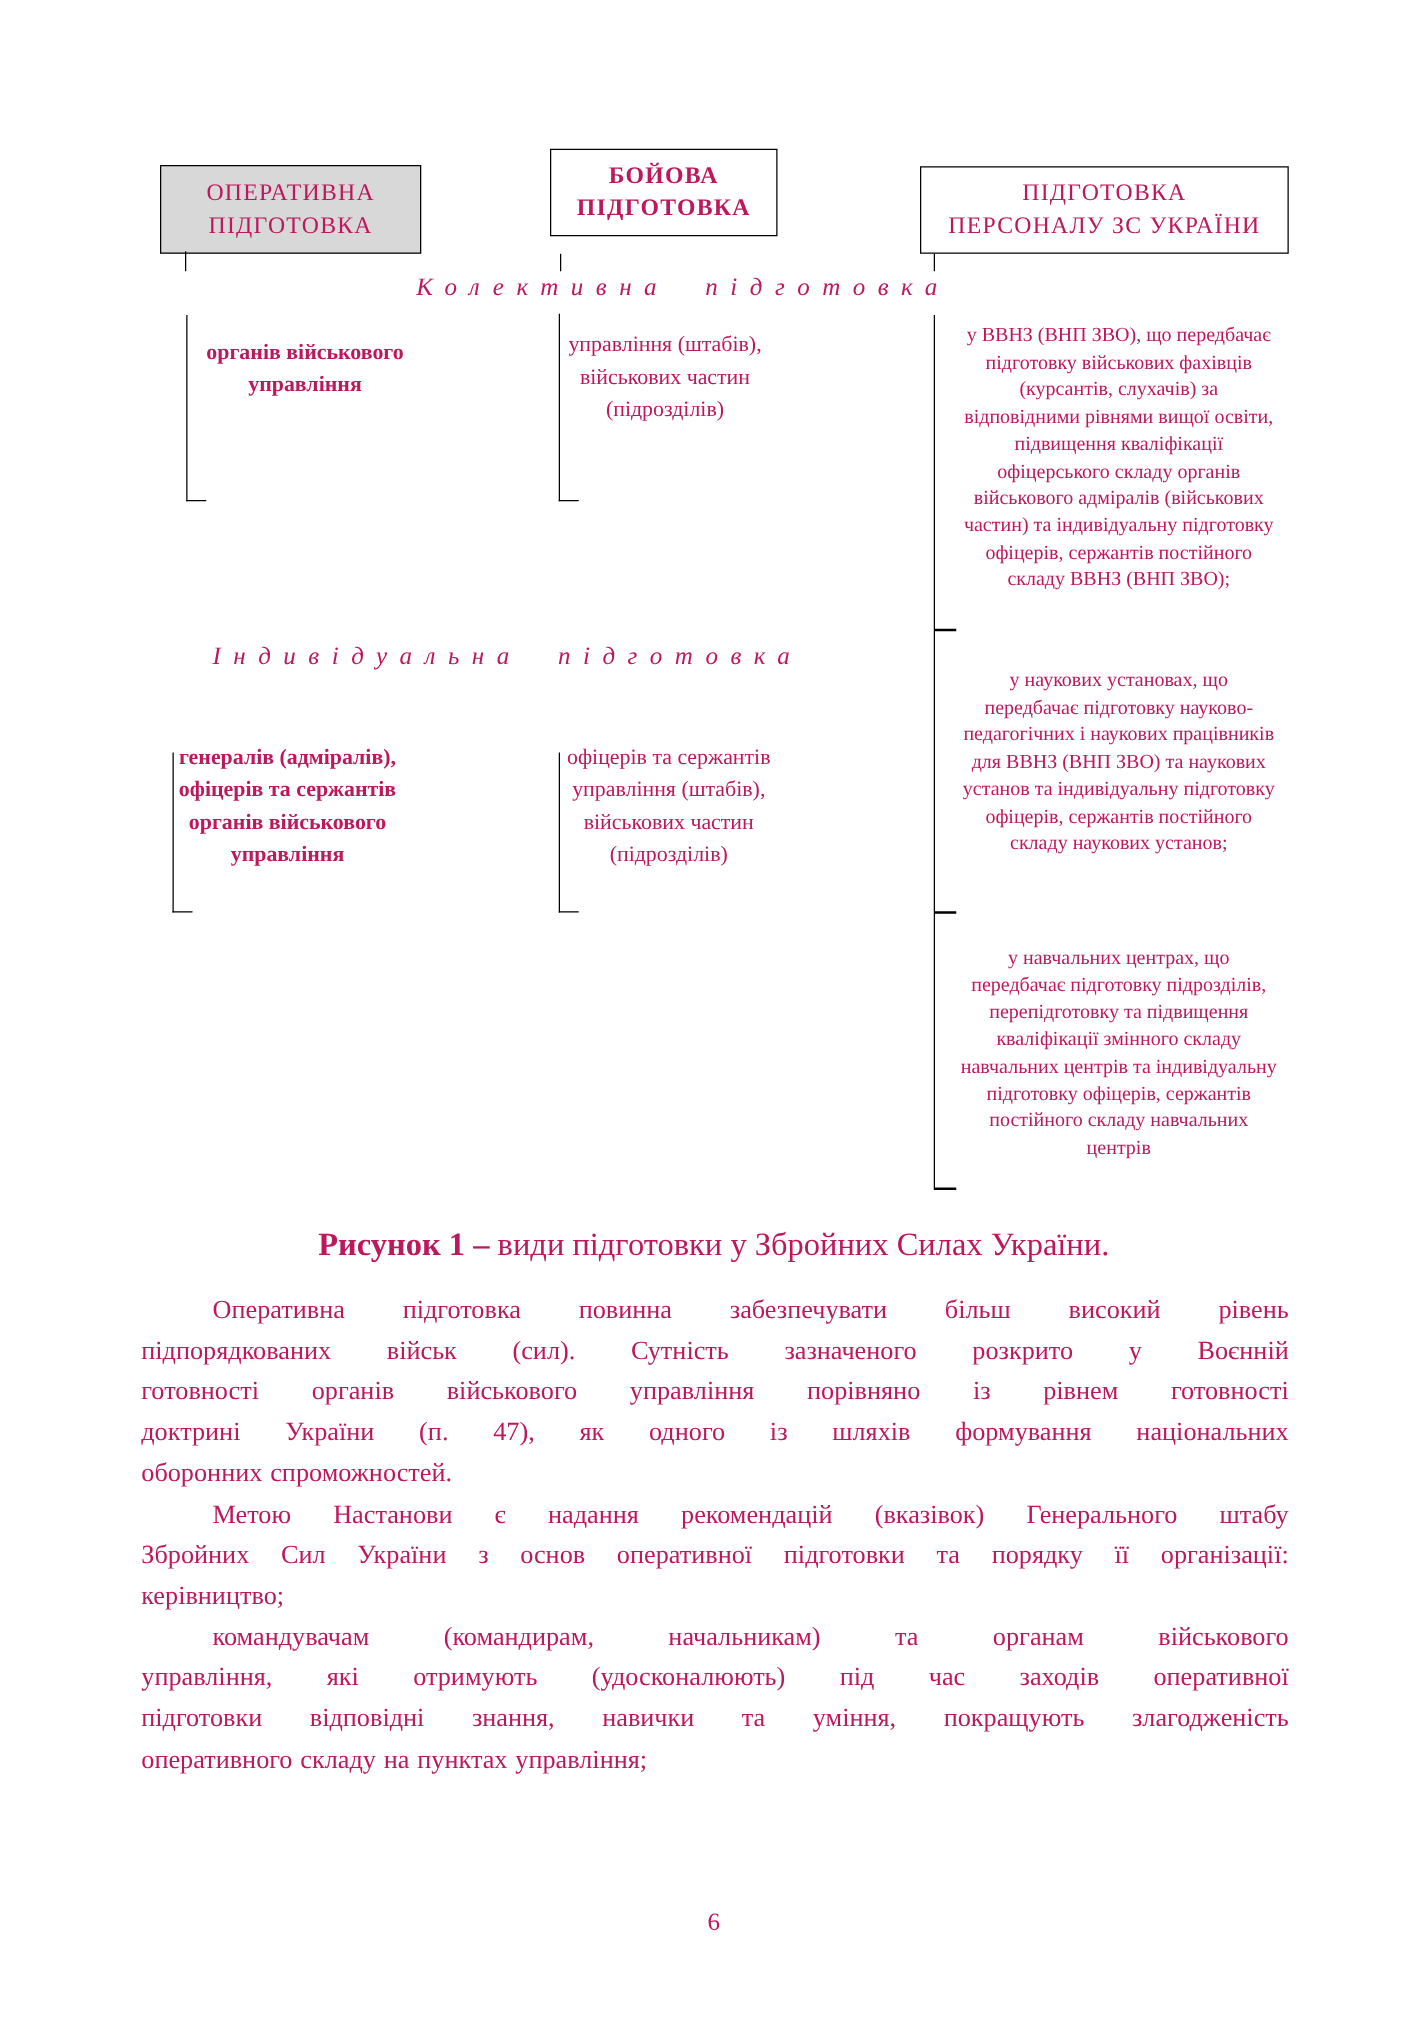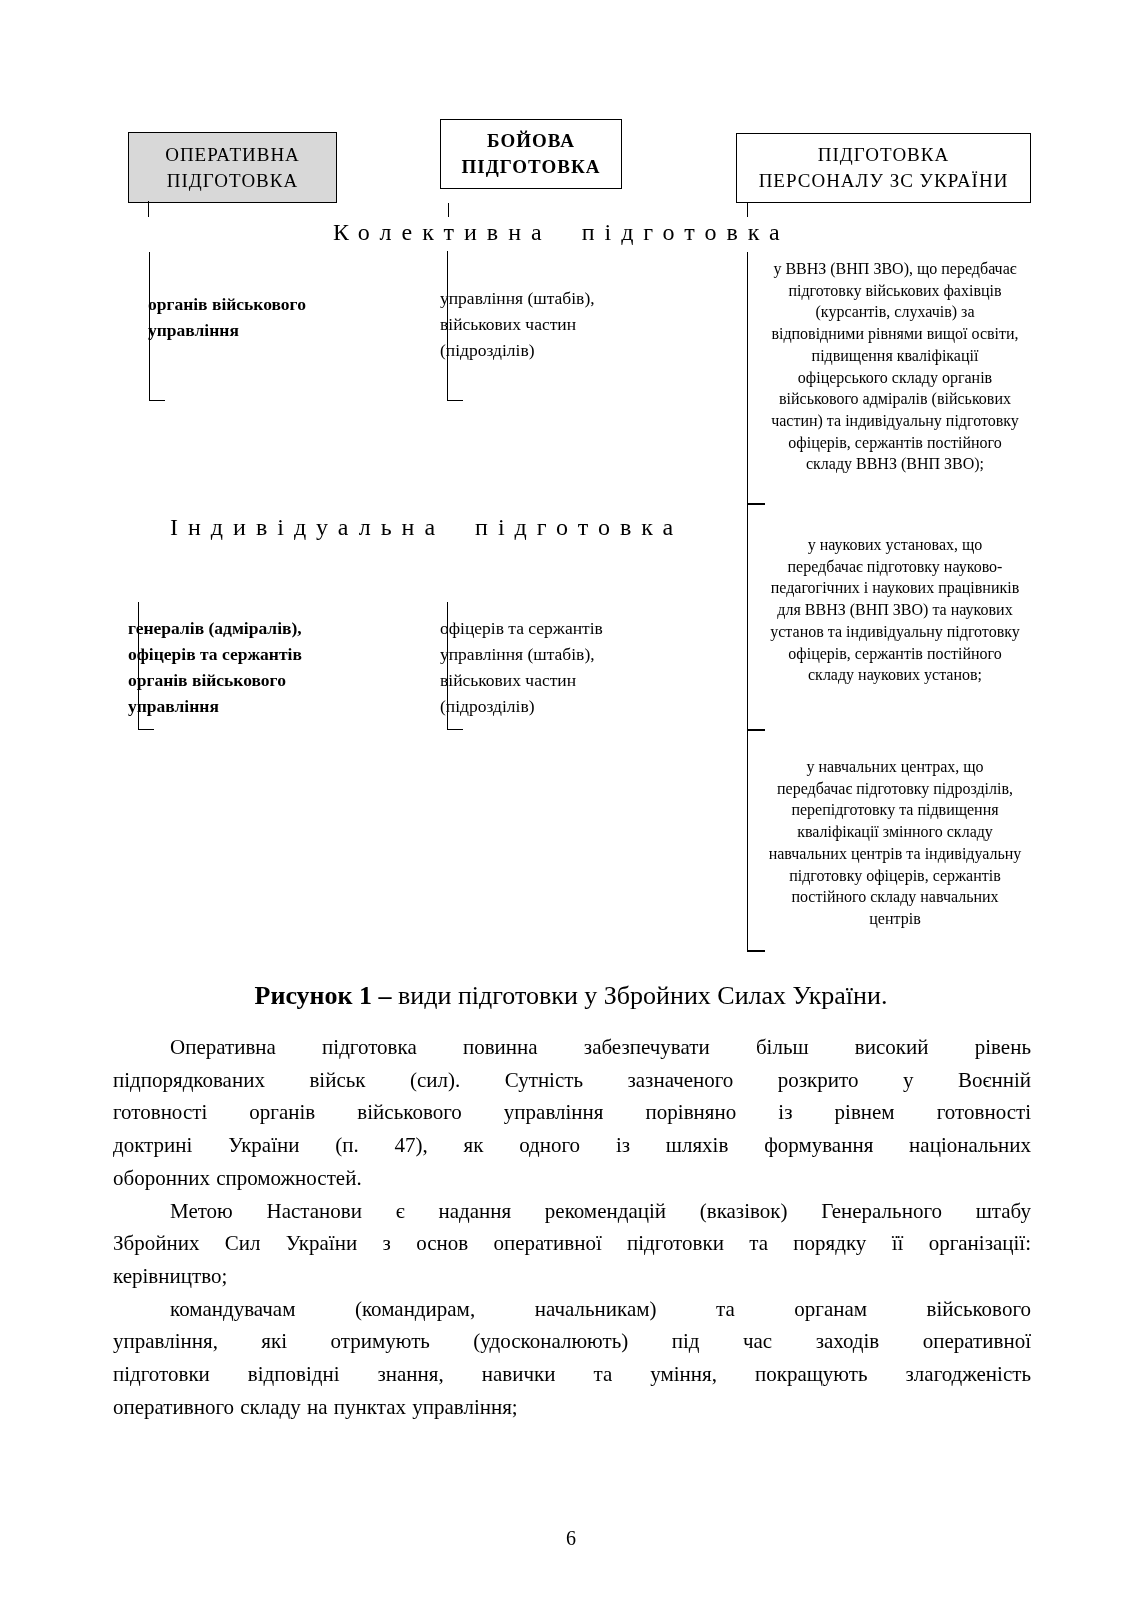--- a/index.html
+++ b/index.html
@@ -1,21 +1,21 @@
 <!DOCTYPE html>
 <html lang="uk"><head>
 <meta charset="utf-8">
 <style>
   html, body { margin: 0; padding: 0; background: #ffffff; }
   .page {
     position: relative;
     width: 1084px;
     height: 1615px;
     background: #ffffff;
-    color: #000000;
+    color: #be185d;
     font-family: "Liberation Serif", "DejaVu Serif", serif;
     overflow: hidden;
   }
   .abs { position: absolute; }
 
   
   .fig-box {
     box-sizing: border-box;
     border: 1.5px solid #000;
     display: flex;
@@ -33,21 +33,22 @@
   #box-personnel   { left: 736px; top: 133px; width: 295px; height: 70px; }
 
   
   .stub { width: 0; border-left: 1.5px solid #000; }
   #stub-1 { left: 148px; top: 201px; height: 16px; }
   #stub-2 { left: 448px; top: 203px; height: 14px; }
   #stub-3 { left: 747px; top: 203px; height: 14px; }
 
   
   .fig-heading {
-    font-size: 24px;
+    font-style: italic;
+    font-size: 20px;
     letter-spacing: 10px;
     word-spacing: 14px;
     white-space: nowrap;
   }
   #heading-collective { left: 333px; top: 219px; }
   #heading-individual { left: 170px; top: 514px; }
 
   
   .bracket { border-left: 1.5px solid #000; border-bottom: 1.5px solid #000; }
   #br-c1a { left: 149px; top: 252px; width: 15px; height: 148px; }
@@ -55,25 +56,24 @@
   #br-c1b { left: 138px; top: 602px; width: 15px; height: 127px; }
   #br-c2b { left: 447px; top: 602px; width: 15px; height: 127px; }
   #rline  { left: 747px; top: 252px; height: 700px; width: 0; border-left: 1.5px solid #000; }
   .tick { height: 1.5px; background: #000; width: 17px; left: 748px; }
   #tick-1 { top: 503px; }
   #tick-2 { top: 729px; }
   #tick-3 { top: 950px; }
 
   
   .col-text {
-    text-align: left;
+    text-align: center;
     white-space: pre-line;
     font-size: 17.5px;
     line-height: 26px;
-    margin-top: 23px;
   }
   .bold { font-weight: bold; }
   #t-op-collective  { left: 148px; top: 268px; width: 192px; }
   #t-cb-collective  { left: 440px; top: 262px; width: 184px; }
   #t-op-individual  { left: 128px; top: 592px; width: 204px; }
   #t-cb-individual  { left: 440px; top: 592px; width: 190px; }
   .pers-text {
     text-align: center;
     white-space: pre-line;
     font-size: 16px;

